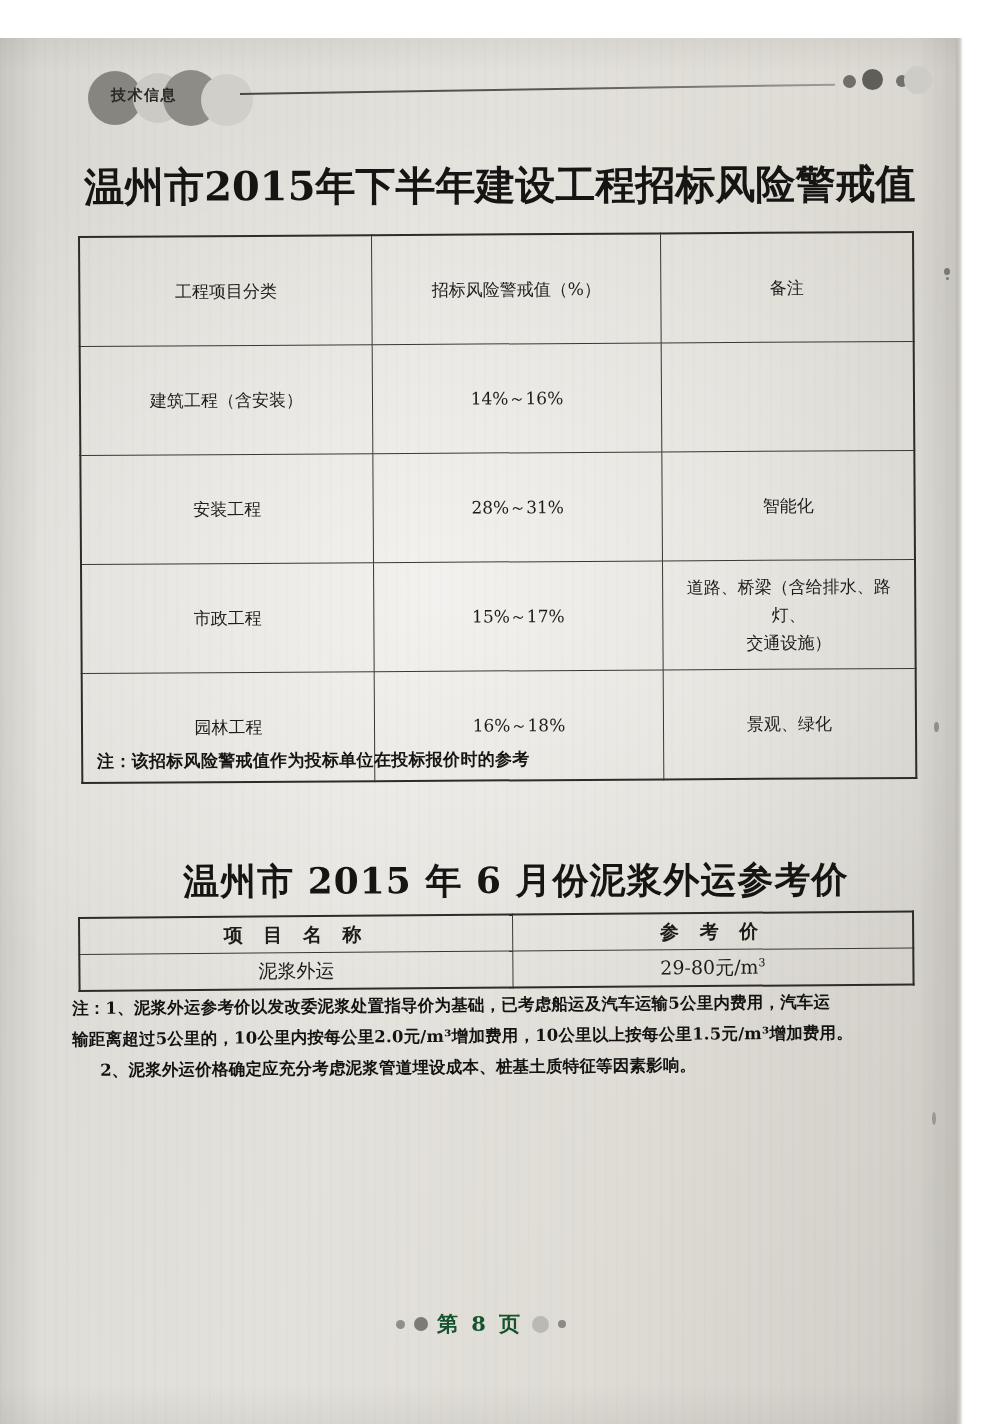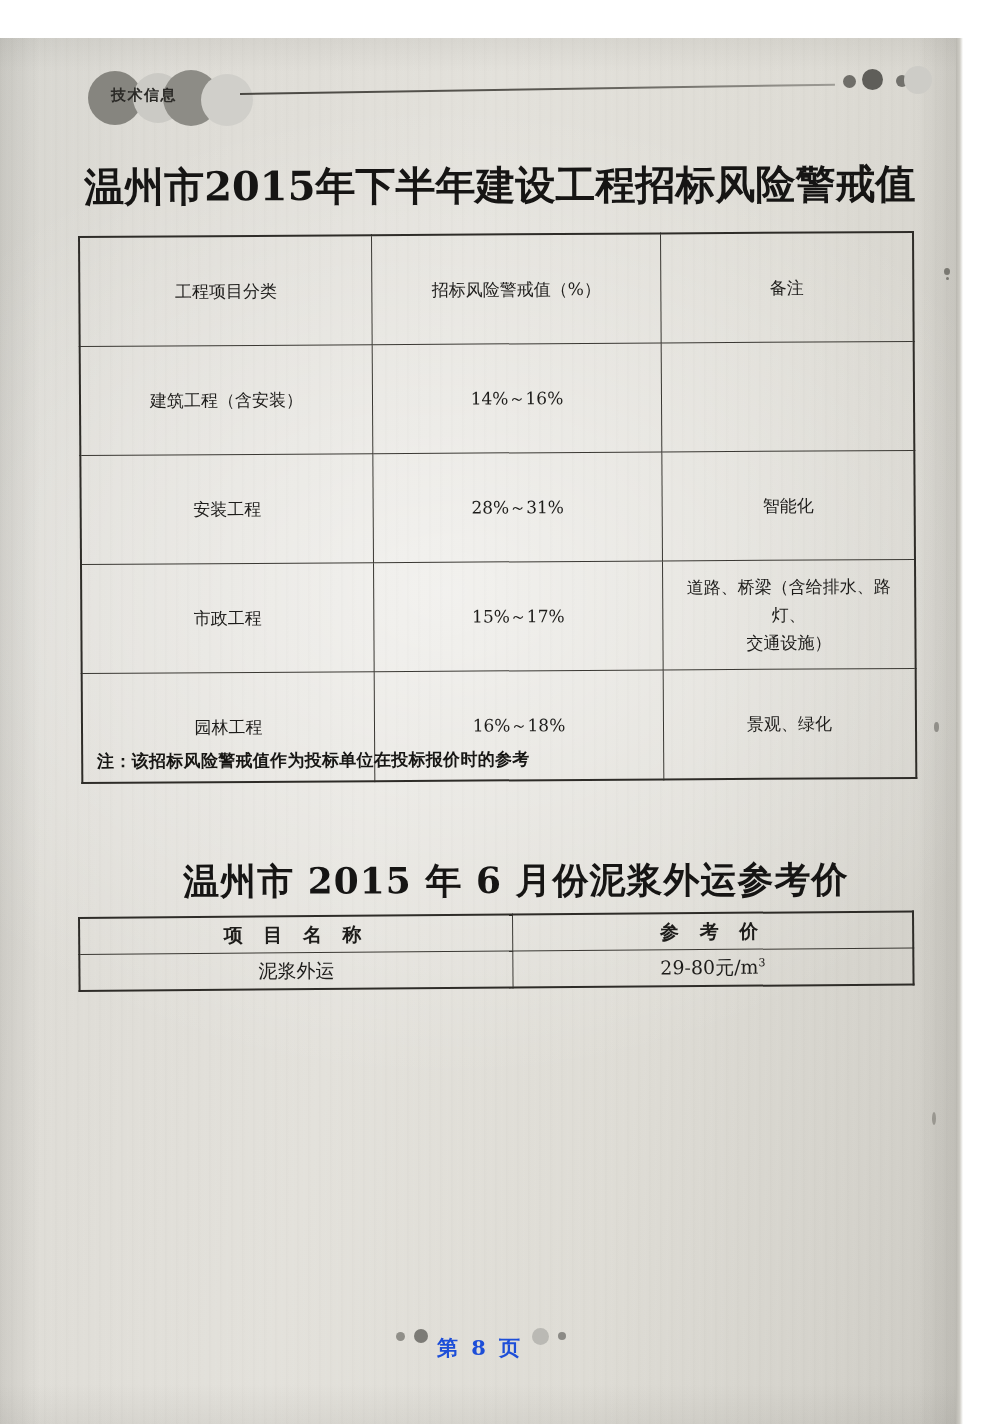--- a/index.html
+++ b/index.html
@@ -204,23 +204,22 @@
   }
   #footer-inner {
     display: inline-flex;
     align-items: center;
     gap: 9px;
   }
   #page-label {
     font-family: "DejaVu Serif", "Liberation Serif", serif;
     font-size: 21px;
     font-weight: 700;
-    color: #1d4ed8;
+    color: #14532d;
     letter-spacing: 3px;
-    margin-top: 24px;
   }
   .fdot { border-radius: 50%; }
 
   
   .speck {
     position: absolute;
     background: #5f5d57;
     border-radius: 50%;
     opacity: .75;
   }
@@ -298,20 +297,25 @@
           <td class="t2-name">参 考 价</td>
         </tr>
         <tr>
           <td>泥浆外运</td>
           <td><span>29-80元/m</span><sup class="unit">3</sup></td>
         </tr>
       </tbody>
     </table>
   </div>
 
+  <div id="note2-block">
+    <p class="nline">注：1、泥浆外运参考价以发改委泥浆处置指导价为基础，已考虑船运及汽车运输5公里内费用，汽车运</p>
+    <p class="nline">输距离超过5公里的，10公里内按每公里2.0元/m³增加费用，10公里以上按每公里1.5元/m³增加费用。</p>
+    <p class="nline indent">2、泥浆外运价格确定应充分考虑泥浆管道埋设成本、桩基土质特征等因素影响。</p>
+  </div>
 
   <div id="footer">
     <span id="footer-inner">
       <span class="fdot" style="width:9px;  height:9px;  background:#908f89;"></span>
       <span class="fdot" style="width:14px; height:14px; background:#7c7b76;"></span>
       <span id="page-label">第 8 页</span>
       <span class="fdot" style="width:17px; height:17px; background:#bab9b4;"></span>
       <span class="fdot" style="width:8px;  height:8px;  background:#8b8a85;"></span>
     </span>
   </div>

